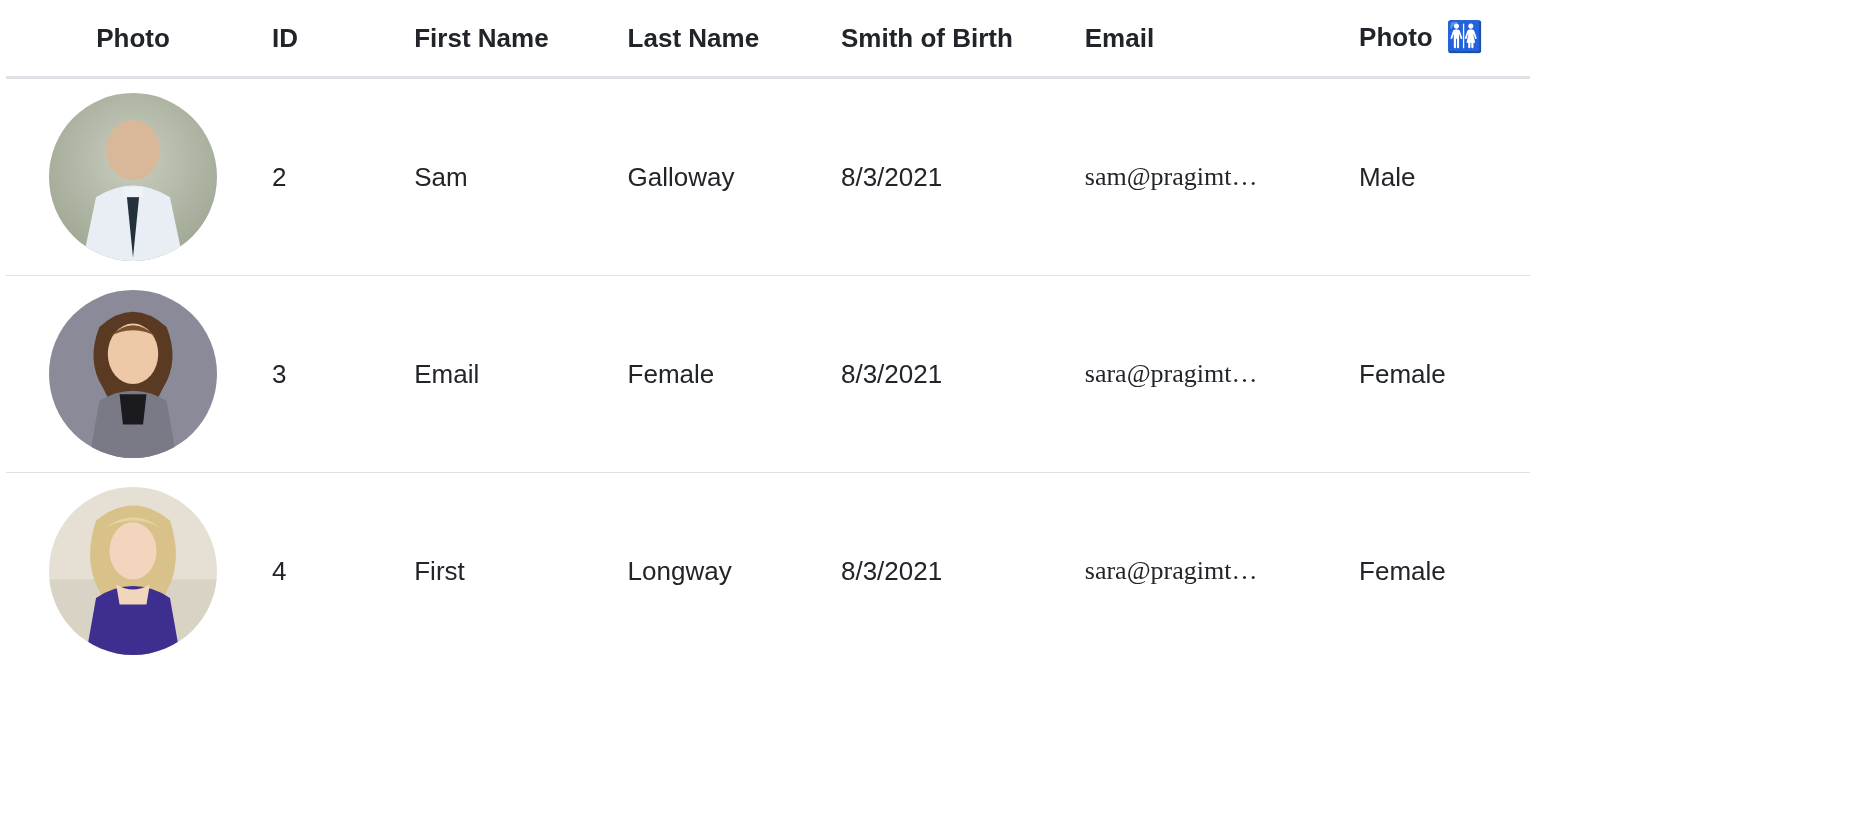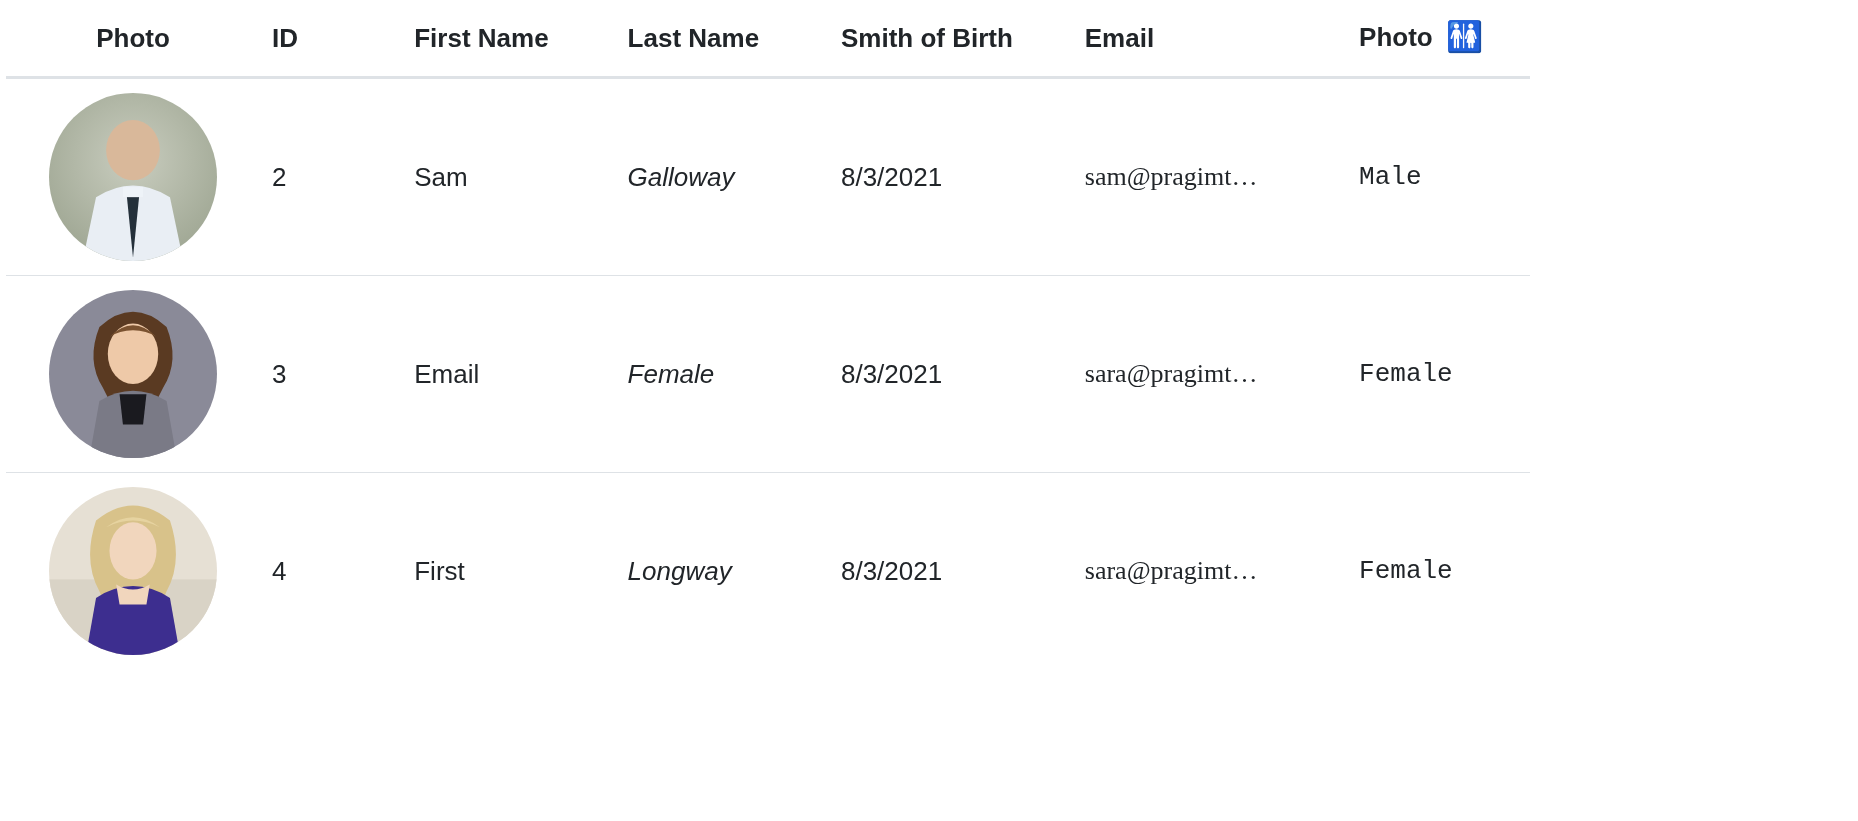--- a/index.html
+++ b/index.html
@@ -36,24 +36,24 @@
     white-space: nowrap;
     overflow: hidden;
     text-overflow: ellipsis;
   }
   .table tbody td.photo-cell {
     text-align: center;
     width: 250px;
   }
   .table td.id-cell       { width: 140px; }
   .table td.fname-cell    { width: 210px; }
-  .table td.lname-cell    { width: 210px; font-style: italic; }
+  .table td.lname-cell    { width: 210px; }
   .table td.dob-cell      { width: 240px; }
   .table td.email-cell    { width: 270px; max-width: 270px; font-family: Liberation Serif, serif; }
-  .table td.gender-cell   { width: 180px; font-family: Liberation Mono, monospace; }
+  .table td.gender-cell   { width: 180px; }
 
   .table thead th.id-col       { width: 140px; }
   .table thead th.fname-col    { width: 210px; }
   .table thead th.lname-col    { width: 210px; }
   .table thead th.dob-col      { width: 240px; }
   .table thead th.email-col    { width: 270px; margin-top: 9px; }
   .table thead th.gender-col   { width: 180px; }
 
   .avatar {
     display: inline-block;

